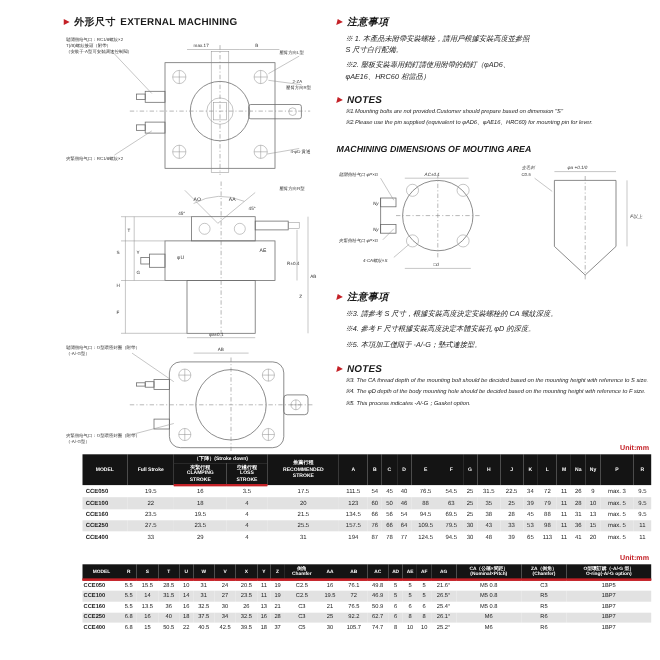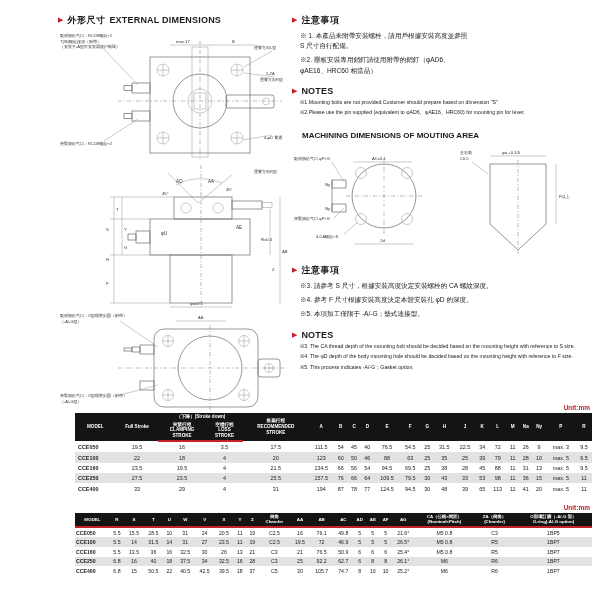--- a/index.html
+++ b/index.html
@@ -27,21 +27,21 @@
   .draw{display:block;}
   svg text{fill:#333;}
   .dwg-line{stroke:var(--line);stroke-width:.7;fill:none;}
   .dwg-thin{stroke:#8a8a8a;stroke-width:.45;fill:none;}
   .dwg-dash{stroke:#7a7a7a;stroke-width:.5;fill:none;stroke-dasharray:4 2 1 2;}
   .lbl{font-size:4px;fill:#333;}
   .lbl2{font-size:4.6px;fill:#333;}
   .dim{font-size:4.2px;fill:#333;}
 
   
-  .right-col{position:absolute;left:292px;top:14px;width:292px;}
+  .right-col{position:absolute;left:306px;top:14px;width:292px;font-style:italic;}
   .note-zh{font-size:6.6px;line-height:1.55;margin:4px 0 0 8px;}
   .note-en{font-size:5.2px;line-height:1.45;margin:3px 0 0 8px;color:#222;}
   .gap-s{height:6px;} .gap-m{height:10px;} .gap-l{height:14px;}
 
   
   .tables{position:absolute;left:75px;width:517px;top:404px;}
   .unit{color:var(--red);font-size:6.5px;text-align:right;margin:0 2px 2px 0;font-weight:bold;}
   table{border-collapse:collapse;width:100%;table-layout:auto;}
   th{
     background:#141414;color:#fff;font-weight:bold;font-size:4.6px;
@@ -61,21 +61,21 @@
 </style>
 </head>
 <body>
 
 <div class="page">
 
   <div class="left-col">
     <div class="sec-head">
       <span class="tri">▶</span>
       <span class="h-zh">外形尺寸</span>
-      <span class="h-en">EXTERNAL DIMENSIONS</span>
+      <span class="h-en">EXTERNAL MACHINING</span>
     </div>
 
     <svg class="draw" width="242" height="134" viewBox="0 0 242 134">
 
       <text x="2" y="10" class="lbl">鬆開側给气口：RC1/8螺紋×2</text>
       <text x="2" y="15.5" class="lbl">T(/B)螺紋接頭（附帶）</text>
       <text x="2" y="21" class="lbl">（安裝于-A型可安裝調速控制閥）</text>
       <text x="2" y="118" class="lbl">夾緊側给气口：RC1/8螺紋×2</text>
       <text x="196" y="22" class="lbl">壓臂方向L型</text>
       <text x="208" y="48" class="lbl">2-ZA</text>
@@ -251,21 +251,21 @@
 
     <div class="gap-m"></div>
     <div class="sec-head">
       <span class="tri">▶</span>
       <span class="h-en">NOTES</span>
     </div>
     <div class="note-en">※1.Mounting bolts are not provided.Customer should prepare based on dimension "S"</div>
     <div class="note-en">※2.Please use the pin supplied (equivalent to φAD6、φAE16、HRC60) for mounting pin for lever.</div>
 
     <div class="gap-l"></div>
-    <div class="h-en-sm" style="margin-left:10px">MACHINING DIMENSIONS OF MOUTING AREA</div>
+    <div class="h-en-sm" style="">MACHINING DIMENSIONS OF MOUTING AREA</div>
 
     <svg class="draw" width="292" height="118" viewBox="0 0 292 118">
       <text x="2" y="20" class="lbl">鬆開側给气口 φP×G</text>
       <text x="2" y="80" class="lbl">夾緊側给气口 φP×G</text>
       <text x="24" y="98" class="lbl">4-CA螺紋×S</text>
 
       <line x1="62" y1="22" x2="120" y2="22" class="dwg-thin"></line>
       <text x="80" y="20" class="dim">AC±0.1</text>
 
       <circle cx="92" cy="56" r="32" class="dwg-line"></circle>

